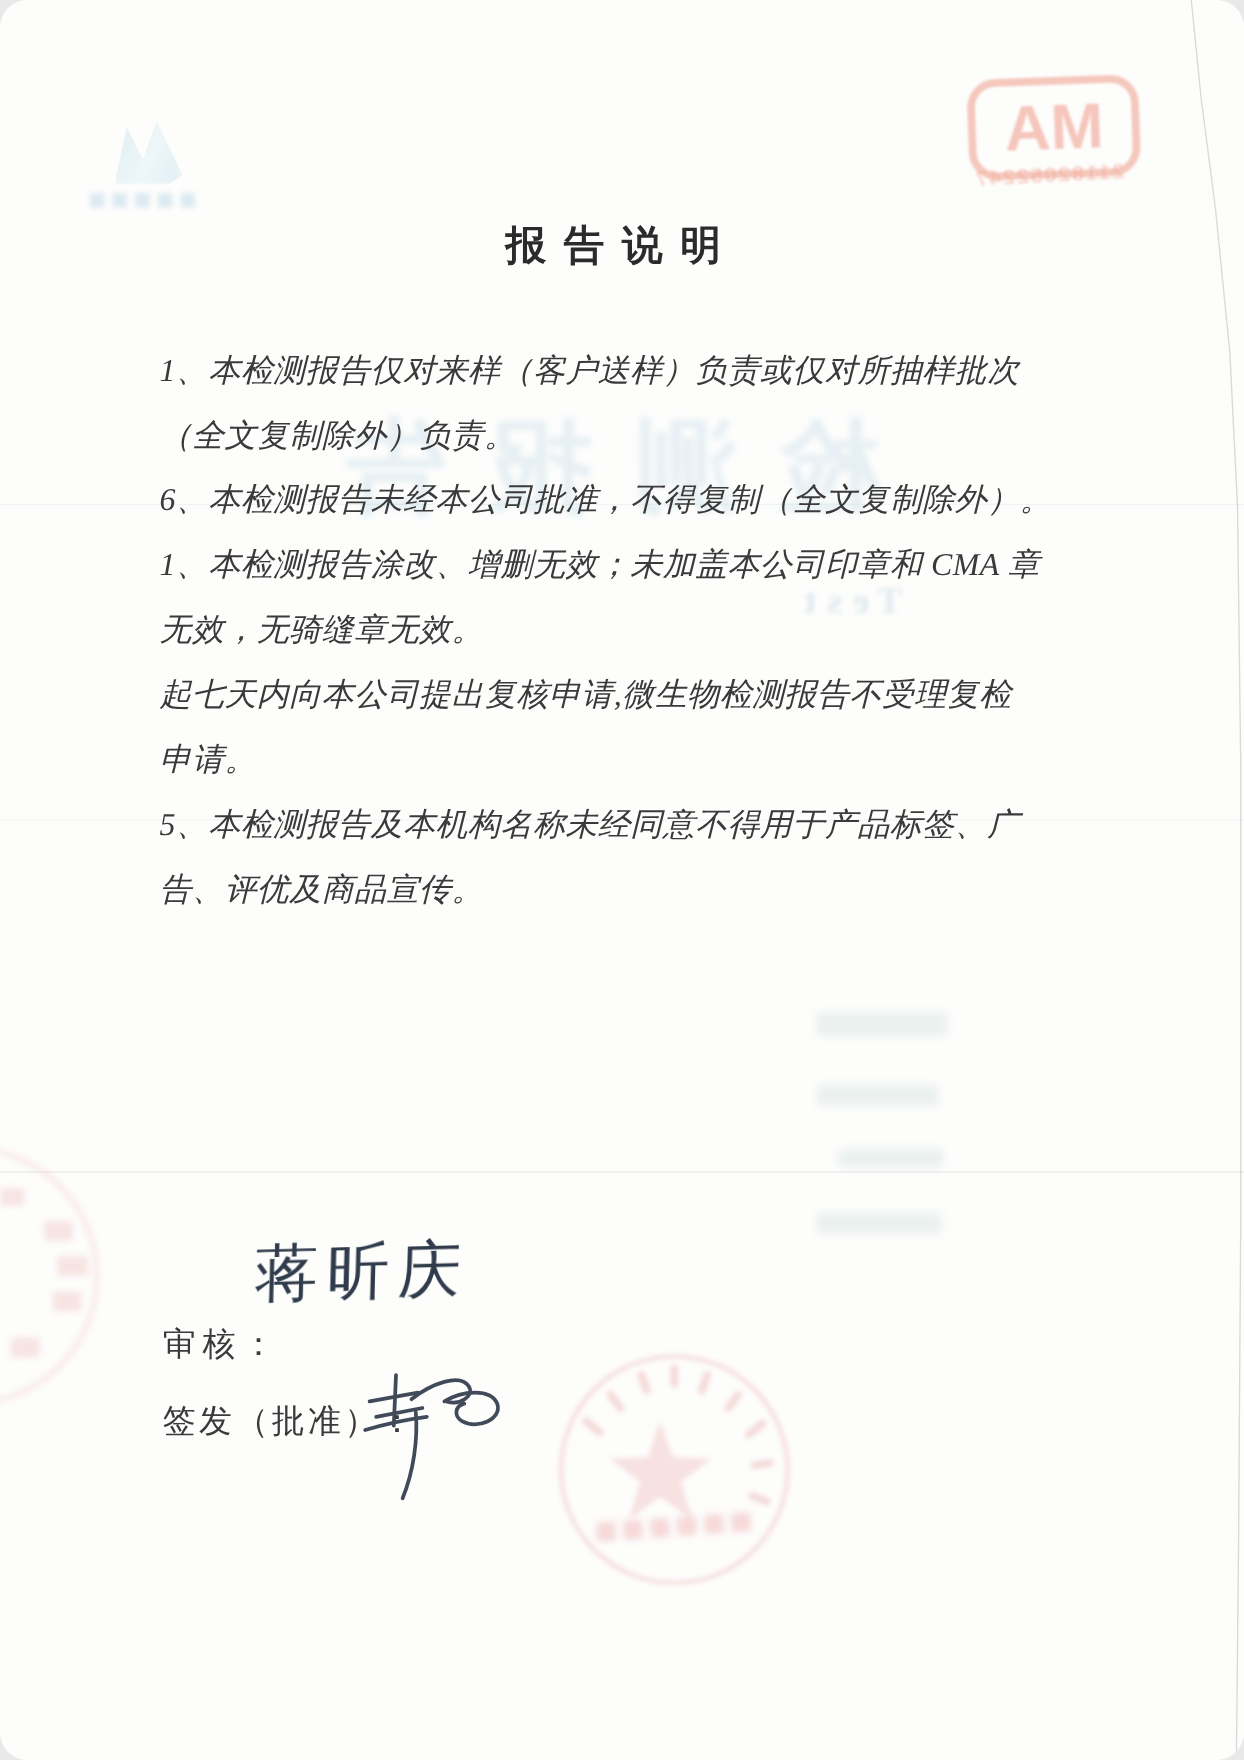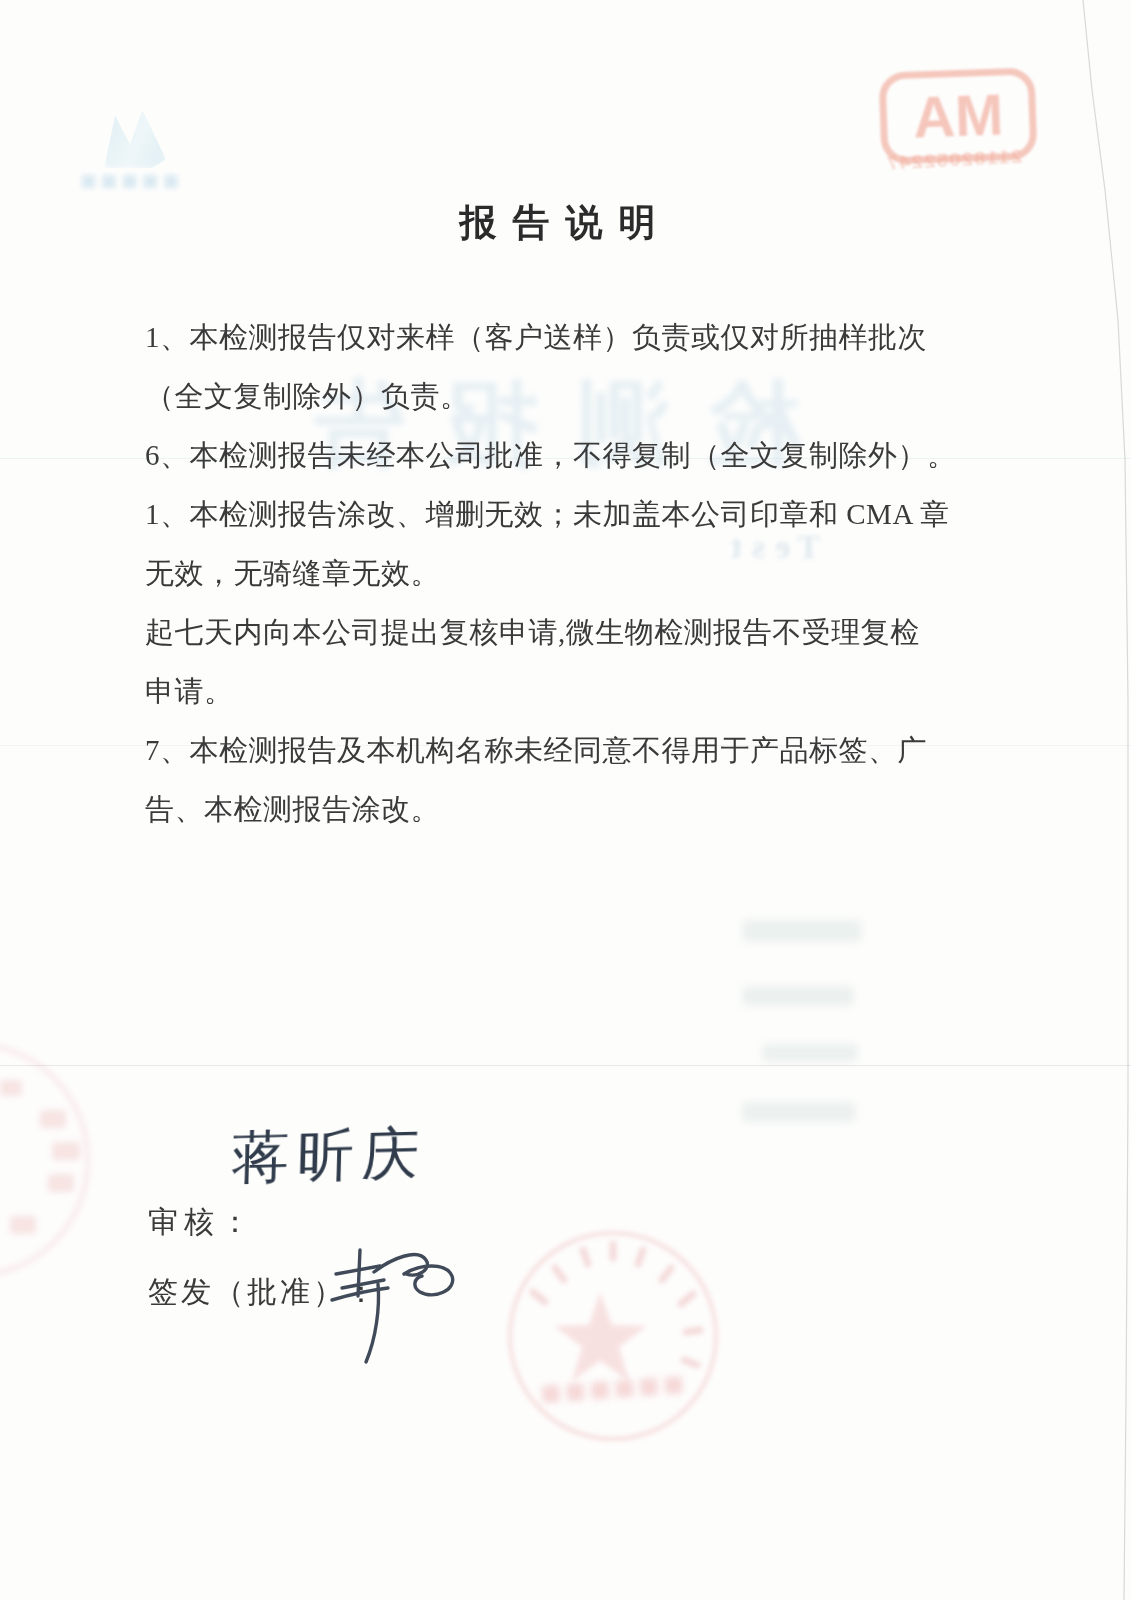--- a/index.html
+++ b/index.html
@@ -4,20 +4,21 @@
 <style>
   html,body{margin:0;padding:0;background:#e9e9e9;}
   .page{
     position:relative;
     width:1131px;height:1600px;
     margin:0 auto;
     background:#fdfdfc;
     overflow:hidden;
     font-family:"Liberation Serif","DejaVu Serif",serif;
     color:#3b3b3b;
+    border-radius:25px;
   }
   
   .bleed{position:absolute;pointer-events:none;}
   .blue-logo-mark{
     left:104px;top:110px;width:62px;height:58px;
     background:linear-gradient(115deg,#dcedf4 20%,#e9f4f8 55%,#dcedf4 80%);
     clip-path:polygon(0 100%,18% 10%,42% 60%,62% 0,100% 85%,78% 100%);
     filter:blur(3px);opacity:.75;
   }
   .blue-logo-text{
@@ -72,20 +73,21 @@
   .doc-title{
     position:absolute;left:0;top:198px;width:1131px;
     text-align:center;
     font-size:37px;font-weight:700;letter-spacing:16px;
     color:#2b2b2b;
   }
   .notes{
     position:absolute;left:145px;top:308px;width:850px;
     font-size:29px;line-height:59px;letter-spacing:.5px;
     color:#3a3a3a;
+    font-style:italic;
   }
   .notes div{white-space:nowrap;}
   .sign-label{
     position:absolute;font-size:30px;color:#3a3a3a;letter-spacing:6px;white-space:nowrap;
   }
   .review-signature{
     position:absolute;left:232px;top:1118px;
     font-size:57px;letter-spacing:8px;color:#303c4b;
     transform:rotate(-1.5deg) skewX(-3deg);
     filter:blur(.4px);
@@ -163,22 +165,22 @@
   <div class="doc-title">报告说明</div>
 
   <div class="notes">
     <div>1、本检测报告仅对来样（客户送样）负责或仅对所抽样批次</div>
     <div>（全文复制除外）负责。</div>
     <div>6、本检测报告未经本公司批准，不得复制（全文复制除外）。</div>
     <div>1、本检测报告涂改、增删无效；未加盖本公司印章和 CMA 章</div>
     <div>无效，无骑缝章无效。</div>
     <div>起七天内向本公司提出复核申请,微生物检测报告不受理复检</div>
     <div>申请。</div>
-    <div>7、本检测报告及本机构名称未经同意不得用于产品标签、广</div>
-    <div>告、本检测报告涂改。</div>
+    <div>5、本检测报告及本机构名称未经同意不得用于产品标签、广</div>
+    <div>告、评优及商品宣传。</div>
   </div>
 
   <div class="sign-label" style="left:148px;top:1202px;">审核：</div>
   <div class="review-signature">蒋昕庆</div>
 
   <div class="sign-label" style="left:148px;top:1272px;letter-spacing:3px;">签发（批准）：</div>
   <svg class="issue-scribble" width="150" height="130" viewBox="0 0 150 130">
     <g fill="none" stroke="#2c3747" stroke-width="3.4" stroke-linecap="round" opacity="0.9">
       <path d="M14,36 L58,28"></path>
       <path d="M20,50 L62,42"></path>

